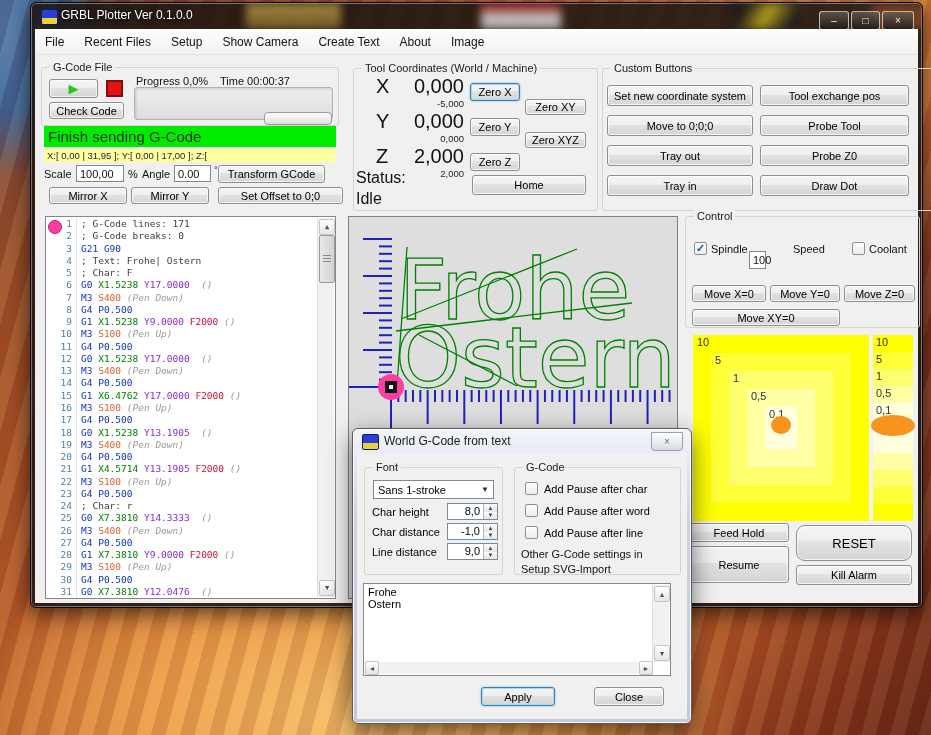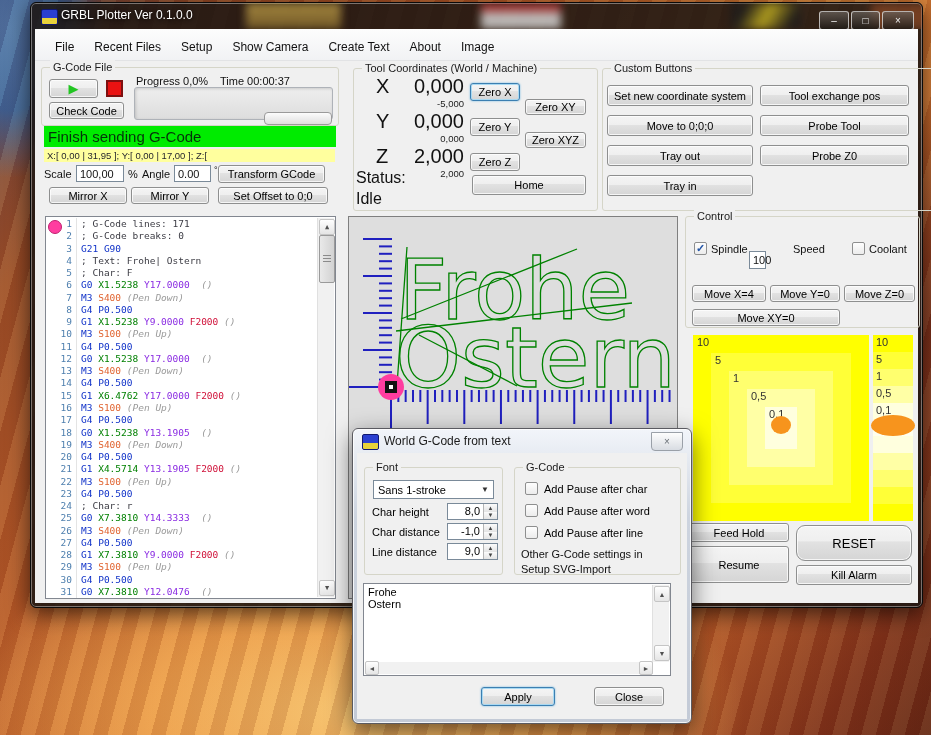--- a/index.html
+++ b/index.html
@@ -22,21 +22,21 @@
   .glassblob{position:absolute;top:0;height:26px;filter:blur(4px);opacity:.75;}
   #title-text{position:absolute;left:30px;top:5px;color:#fff;font-size:12px;text-shadow:0 1px 4px #000;}
   #app-icon,#dlg-icon{width:15px;height:14px;display:inline-block;position:absolute;
     background:linear-gradient(#2a3fd0 55%,#e8d23a 55%);border:1px solid #101870;border-radius:2px;}
   #app-icon{left:10px;top:6px;}
   .capbtn{position:absolute;top:8px;height:17px;border:1px solid rgba(255,255,255,.65);border-radius:3px;
     background:linear-gradient(rgba(105,98,92,.75),rgba(30,26,22,.8));color:#f2f2f2;font-size:10px;
     display:flex;align-items:center;justify-content:center;cursor:default;}
   
   #client{position:absolute;left:4px;top:26px;width:883px;height:574px;background:#f0f0f0;color:#111;}
-  #menubar{position:absolute;left:0;top:0;width:100%;height:32px;display:flex;align-items:flex-end;padding-left:10px;box-sizing:border-box;
+  #menubar{position:absolute;left:0;top:0;width:100%;height:26px;display:flex;align-items:center;box-sizing:border-box;
     background:linear-gradient(#fdfdfd,#f1f2f4);border-bottom:1px solid #e2e3e5;}
   .menu-item{padding:0 10px;font-size:12px;line-height:26px;}
   .group{position:absolute;border:1px solid #d5d5c8;border-radius:3px;}
   .glabel{position:absolute;top:-8px;left:8px;background:#f0f0f0;padding:0 3px;font-size:11px;line-height:14px;color:#1b1b1b;white-space:nowrap;}
   .btn{background:linear-gradient(#f4f4f4,#efefef 45%,#e2e2e2 46%,#d5d5d5);border:1px solid #8e8f8f;border-radius:3px;
     font-size:11px;color:#000;display:flex;align-items:center;justify-content:center;box-shadow:inset 0 0 0 1px rgba(255,255,255,.75);
     box-sizing:border-box;white-space:nowrap;}
   .btn.focus{border-color:#3c7fb1;box-shadow:inset 0 0 0 1px #a9d9f2,0 0 2px #62b2e0;}
   .tfield{background:#fff;border:1px solid #7a8a99;box-sizing:border-box;font-size:11px;padding:1px 3px;display:flex;align-items:center;}
   .lbl{font-size:11px;white-space:nowrap;}
@@ -147,21 +147,21 @@
     </div>
     <span class="lbl abs" style="left:9px;top:139px;">Scale</span>
     <div class="tfield abs" style="left:41px;top:136px;width:48px;height:17px;">100,00</div>
     <span class="lbl abs" style="left:93px;top:139px;">%</span>
     <span class="lbl abs" style="left:107px;top:139px;">Angle</span>
     <div class="tfield abs" style="left:139px;top:136px;width:37px;height:17px;">0.00</div>
     <span class="lbl abs" style="left:179px;top:136px;font-size:9px;">°</span>
     <div class="btn abs" style="left:183px;top:136px;width:107px;height:18px;">Transform GCode</div>
     <div class="btn abs" style="left:14px;top:158px;width:78px;height:17px;">Mirror X</div>
     <div class="btn abs" style="left:96px;top:158px;width:78px;height:17px;">Mirror Y</div>
-    <div class="btn abs" style="left:183px;top:158px;width:110px;height:17px;">Set Offset to 0;0</div>
+    <div class="btn abs" style="left:183px;top:158px;width:125px;height:17px;">Set Offset to 0;0</div>
 
     <div id="codelist" class="abs" style="left:10px;top:187px;width:289px;height:381px;">
       <div style="position:absolute;left:0;top:1px;right:17px;bottom:0;overflow:hidden;">
           <div class="code-row"><span class="ln">1</span><span class="ct"><span class="tk-c">; G-Code lines: 171</span></span></div>
           <div class="code-row"><span class="ln">2</span><span class="ct"><span class="tk-c">; G-Code breaks: 0</span></span></div>
           <div class="code-row"><span class="ln">3</span><span class="ct"><span class="tk-g">G21 G90</span></span></div>
           <div class="code-row"><span class="ln">4</span><span class="ct"><span class="tk-c">; Text: Frohe| Ostern</span></span></div>
           <div class="code-row"><span class="ln">5</span><span class="ct"><span class="tk-c">; Char: F</span></span></div>
           <div class="code-row"><span class="ln">6</span><span class="ct"><span class="tk-g">G0 </span><span class="tk-x">X1.5238 </span><span class="tk-y">Y17.0000</span><span class="tk-p">  ()</span></span></div>
           <div class="code-row"><span class="ln">7</span><span class="ct"><span class="tk-g">M3 </span><span class="tk-s">S400 </span><span class="tk-p">(Pen Down)</span></span></div>
@@ -306,33 +306,34 @@
     <div class="group" style="left:567px;top:39px;width:312px;height:141px;padding-left:20px;">
       <span class="glabel">Custom Buttons</span>
       <div style="position:absolute;left:4px;top:16px;display:grid;grid-template-columns:146px 149px;column-gap:7px;row-gap:9px;">
           <div class="btn" style="height: 21px;">Set new coordinate system</div>
           <div class="btn" style="height: 21px;">Tool exchange pos</div>
           <div class="btn" style="height: 21px;">Move to 0;0;0</div>
           <div class="btn" style="height: 21px;">Probe Tool</div>
           <div class="btn" style="height: 21px;">Tray out</div>
           <div class="btn" style="height: 21px;">Probe Z0</div>
           <div class="btn" style="height: 21px;">Tray in</div>
+          <div class="btn" style="height: 21px;">Draw Dot</div>
         </div>
     </div>
 
     <div class="group" style="left:650px;top:187px;width:233px;height:110px;">
       <span class="glabel">Control</span>
       <div class="cb abs" style="left:8px;top:25px;">✓</div>
       <span class="lbl abs" style="left:25px;top:26px;">Spindle</span>
       <div class="tfield abs" style="left:63px;top:22px;width:17px;height:18px;margin-top:12px;">100</div>
       <span class="lbl abs" style="left:107px;top:26px;">Speed</span>
       <div class="cb abs" style="left:166px;top:25px;"></div>
       <span class="lbl abs" style="left:183px;top:26px;">Coolant</span>
       <div style="position:absolute;inset:0;">
-          <div class="btn abs" style="left: 6px; top: 68px; width: 74px; height: 17px;">Move X=4</div>
+          <div class="btn abs" style="left: 6px; top: 68px; width: 74px; height: 17px;">Move X=0</div>
           <div class="btn abs" style="left: 84px; top: 68px; width: 70px; height: 17px;">Move Y=0</div>
           <div class="btn abs" style="left: 158px; top: 68px; width: 71px; height: 17px;">Move Z=0</div>
         </div>
       <div class="btn abs" style="left:6px;top:92px;width:148px;height:17px;">Move XY=0</div>
     </div>
 
     <div id="jogxy" class="abs" style="left:658px;top:306px;width:176px;height:186px;">
         <div class="ring" style="left: 0px; top: 0px; width: 176px; height: 186px; background: rgb(255, 255, 0);">
           <span>10</span>
         </div>

